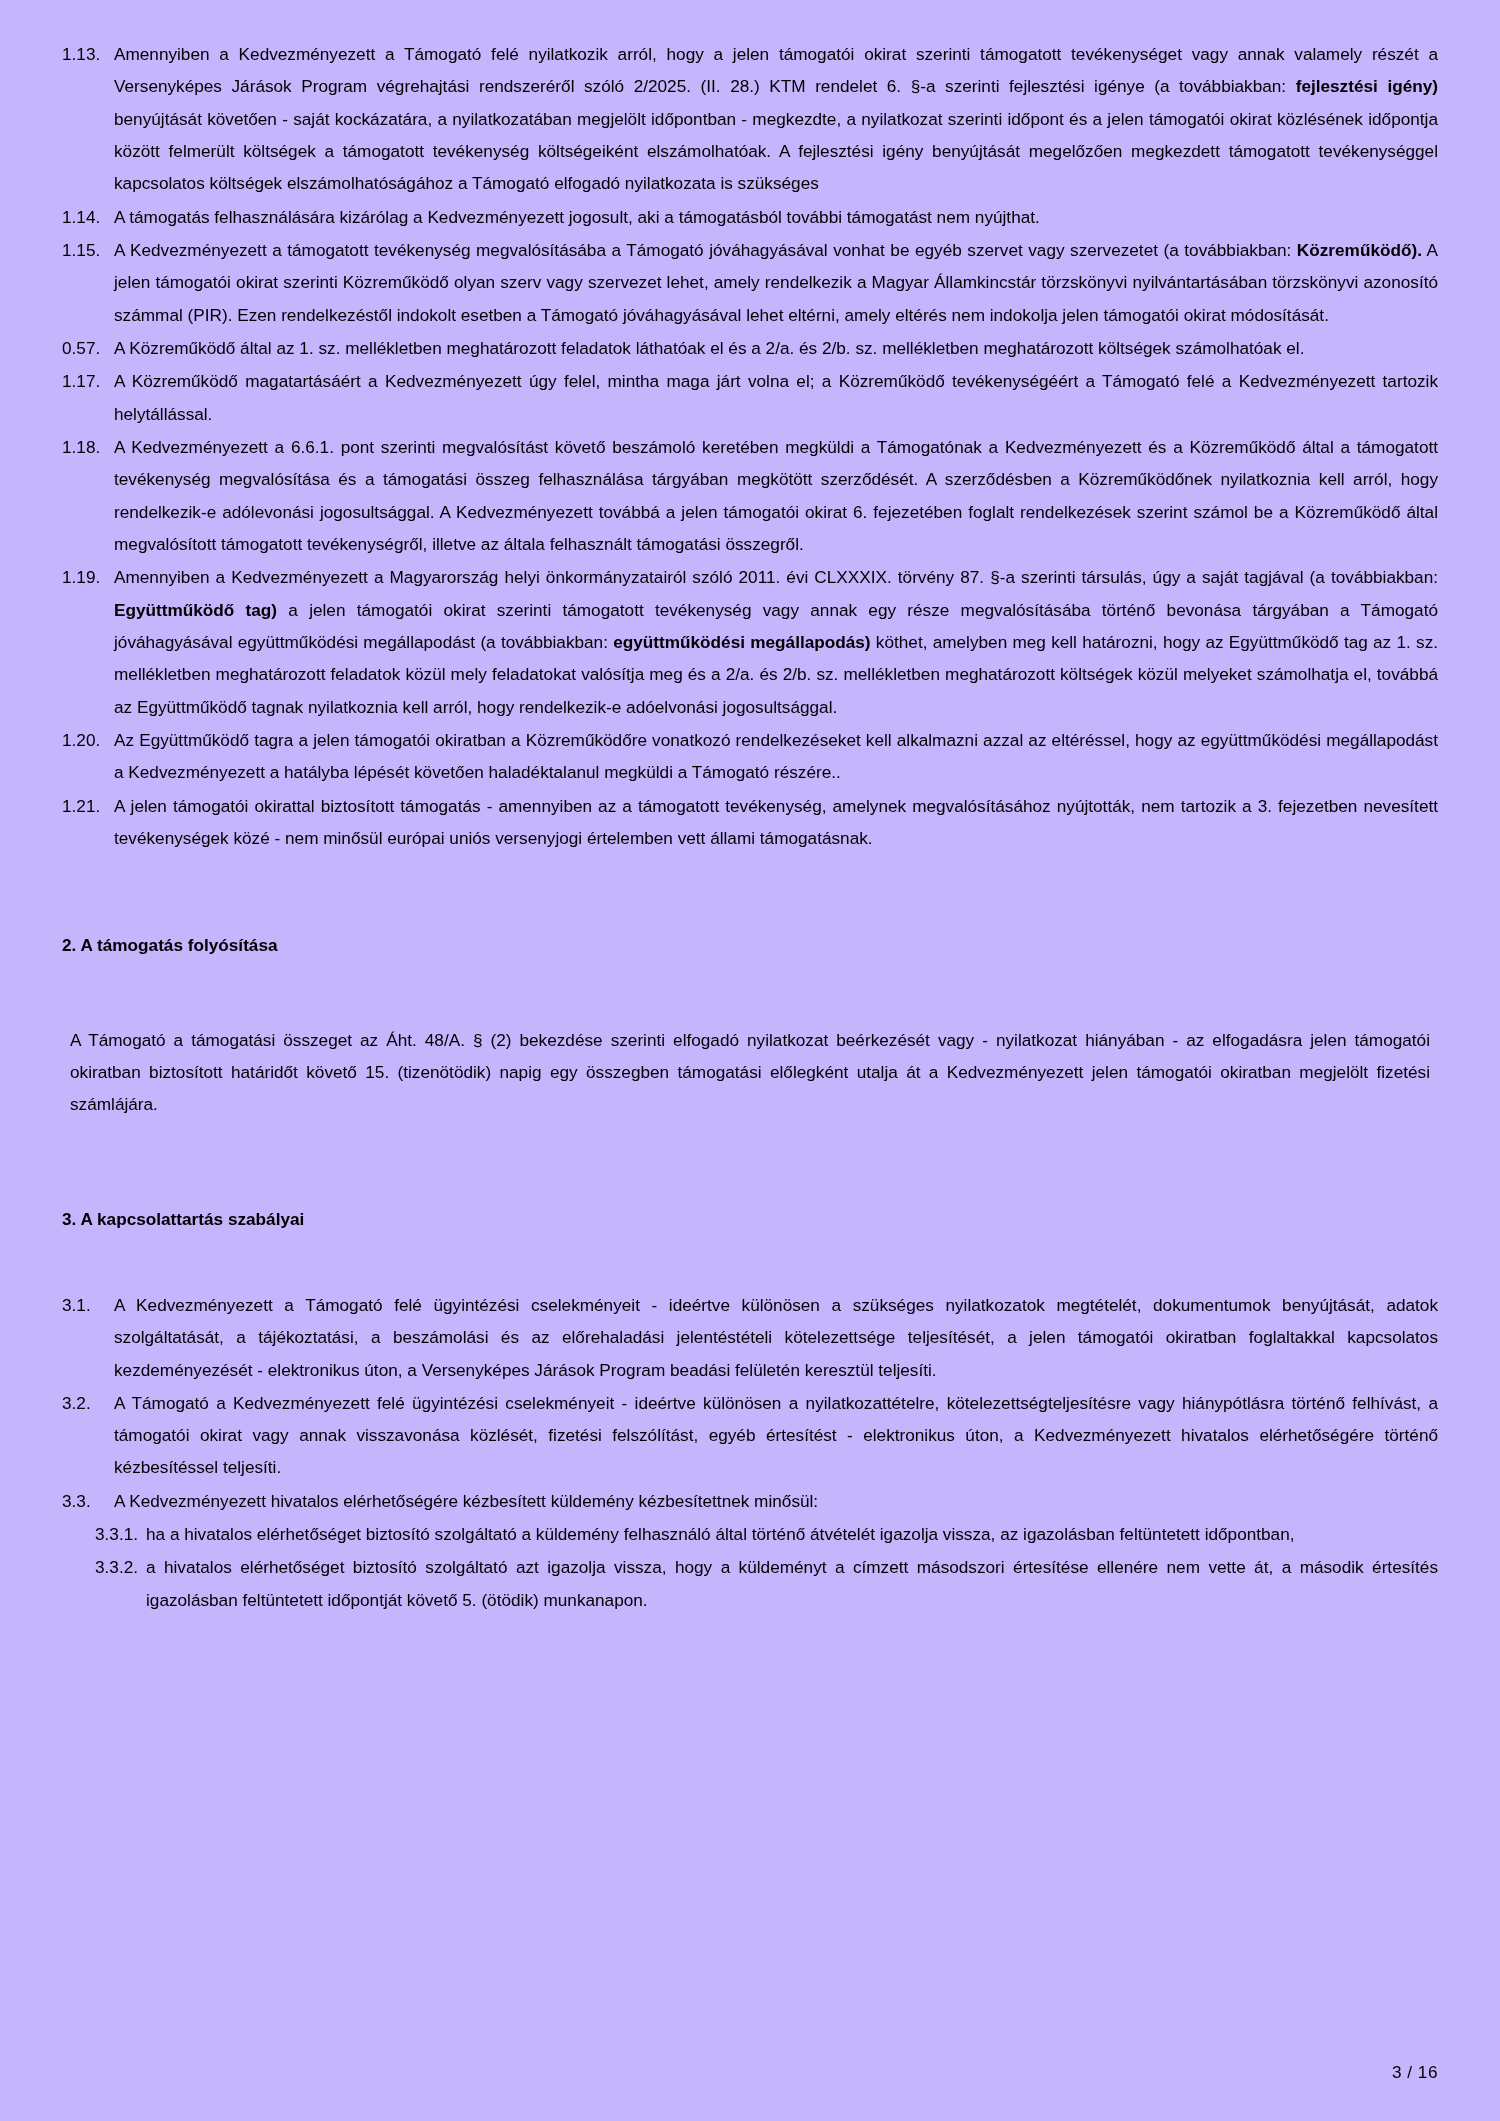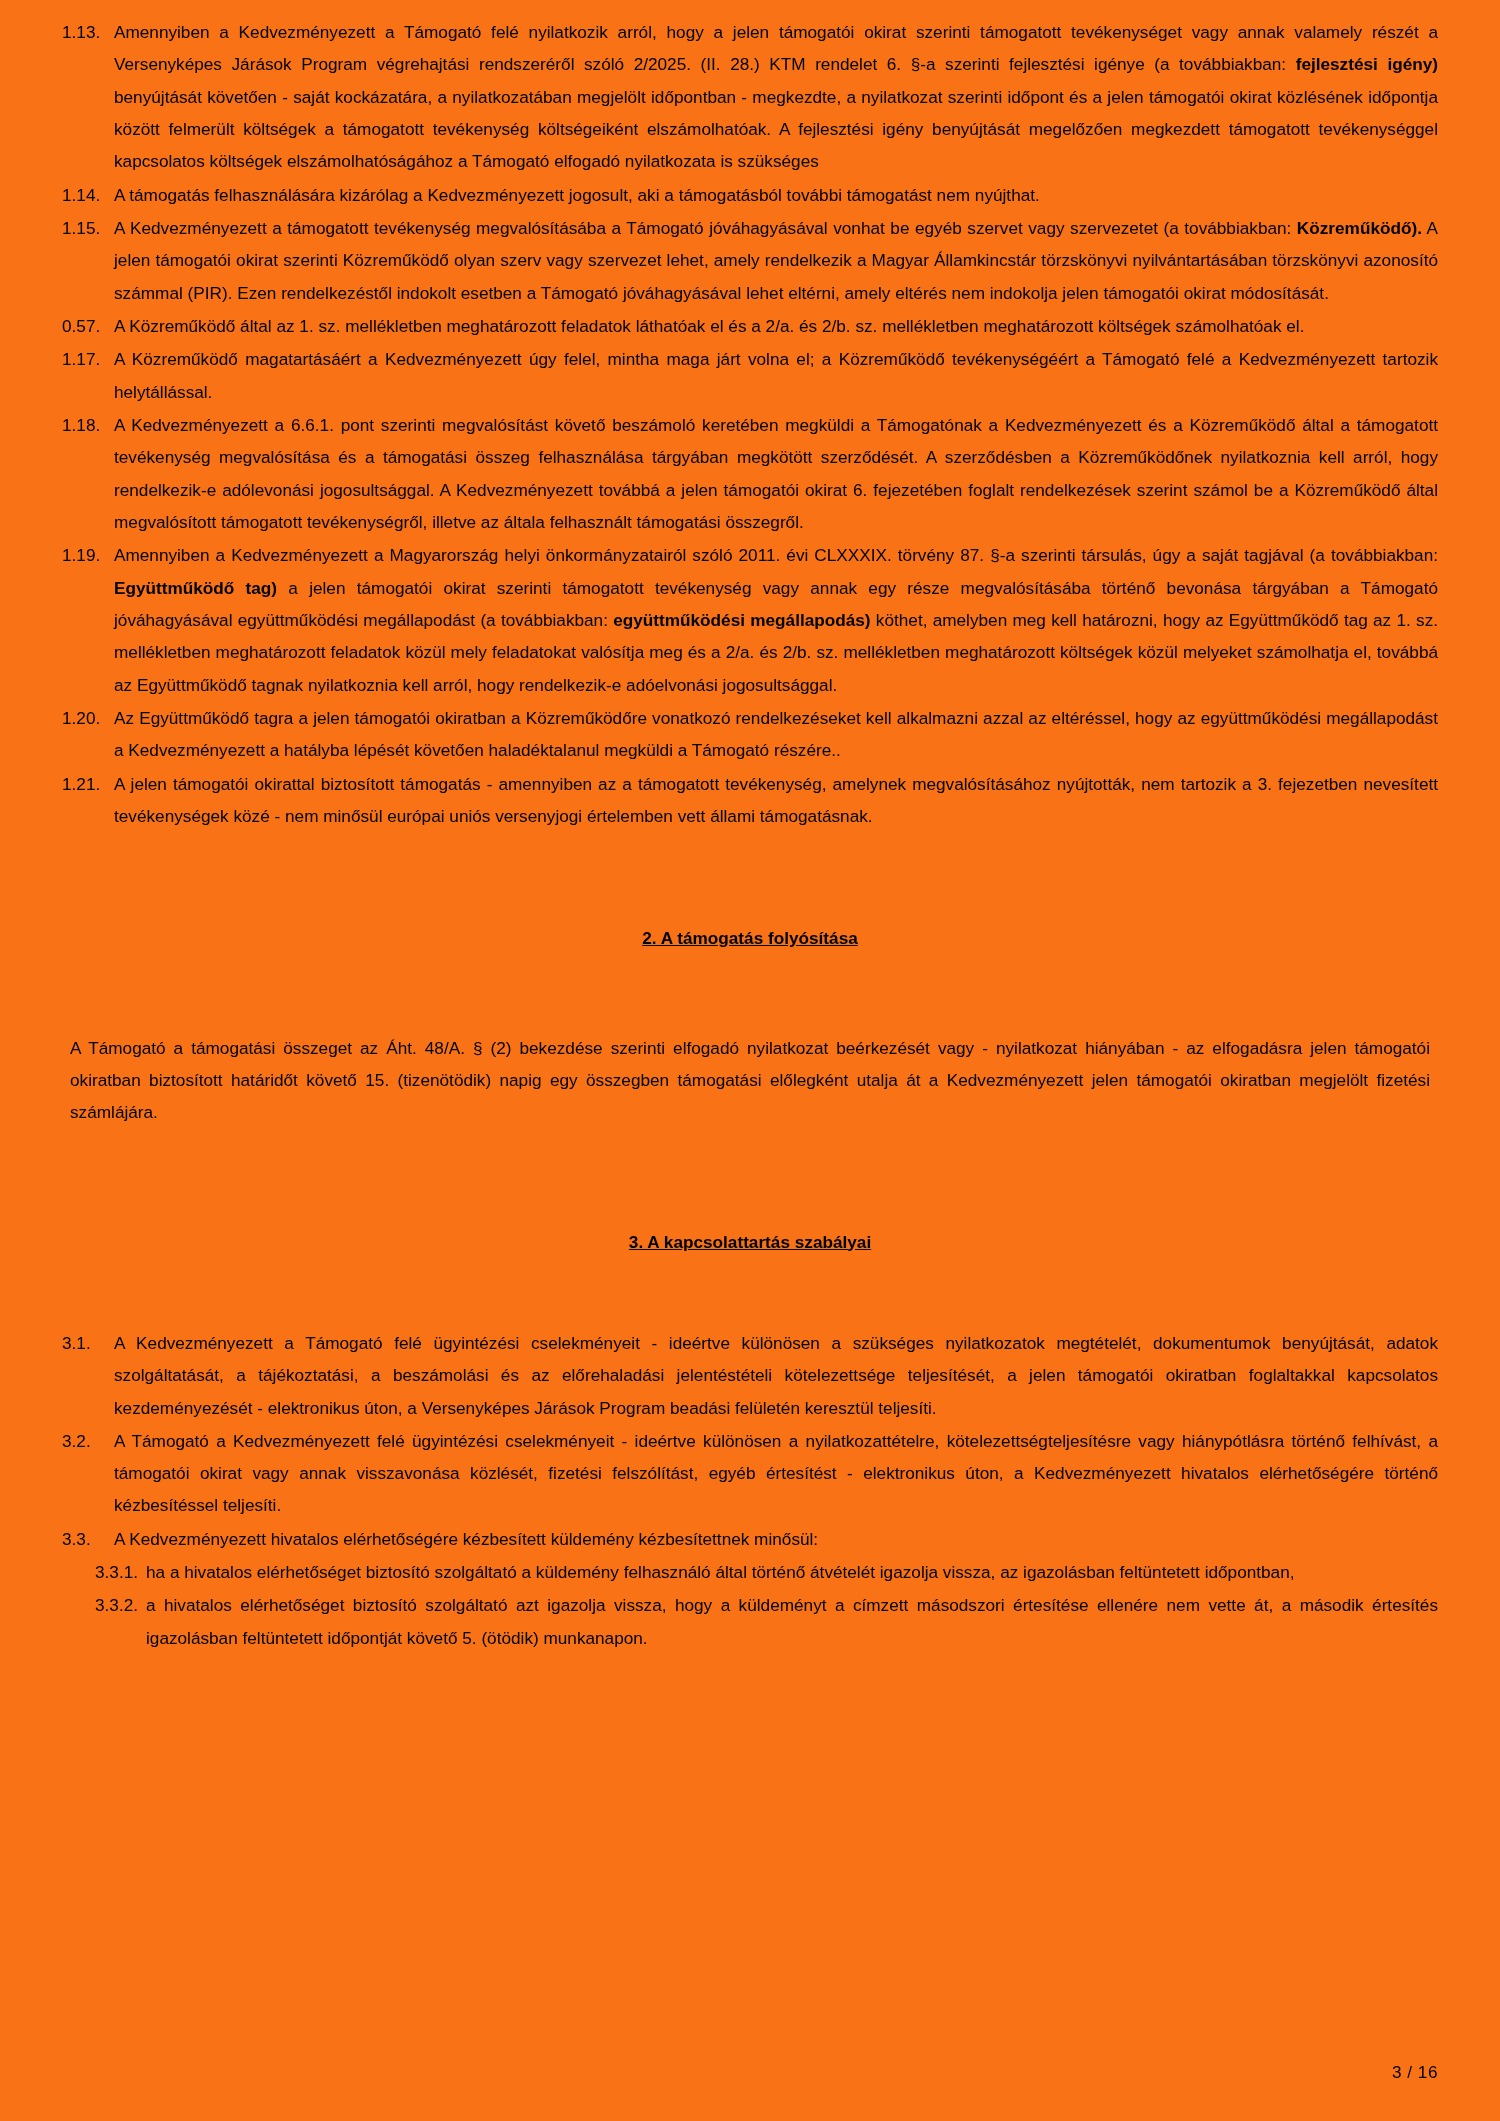--- a/index.html
+++ b/index.html
@@ -10,23 +10,23 @@
   }
   body {
     font-family: "Liberation Sans", "DejaVu Sans", sans-serif;
     color: #000000;
   }
   .page {
     position: relative;
     width: 1500px;
     min-height: 2121px;
     margin: 0 auto;
-    background: #f97316;
+    background: #c4b5fd;
     box-sizing: border-box;
-    padding: 16px 62px 0 62px;
+    padding: 38px 62px 0 62px;
   }
   .doc-body {
     font-size: 17.2px;
     line-height: 1.88;
     text-align: justify;
     text-justify: inter-word;
   }
 
   
   .clause {
@@ -47,25 +47,23 @@
     text-justify: inter-word;
     hyphens: none;
   }
   
   .lvl1 > .num { width: 52px; }
   
   .lvl2 { padding-left: 10px; }
   .lvl2 > .num { width: 74px; text-align: right; }
 
   .sec-head {
-    text-align: center;
     font-weight: bold;
     font-size: 17.2px;
-    margin: 15px;
-    text-decoration: underline;
+    margin: 0;
   }
   .plain-para {
     text-align: justify;
     text-justify: inter-word;
     margin: 8px;
   }
   .gap-xl { height: 74px; }
   .gap-l  { height: 54px; }
 
   b, .b { font-weight: bold; }

